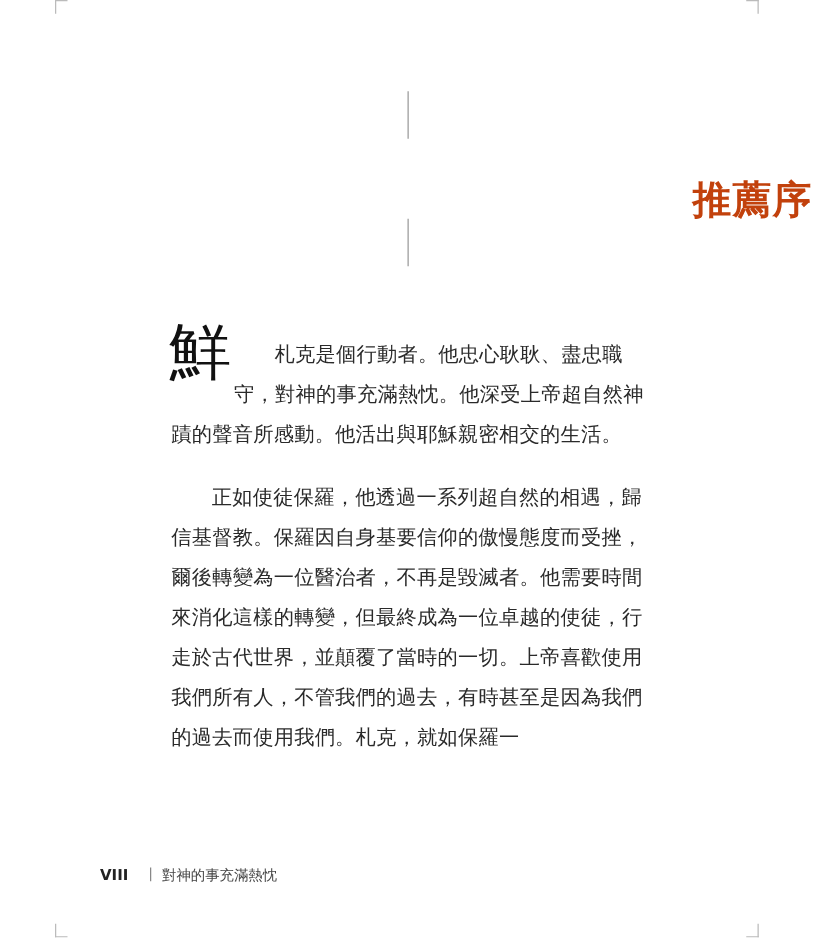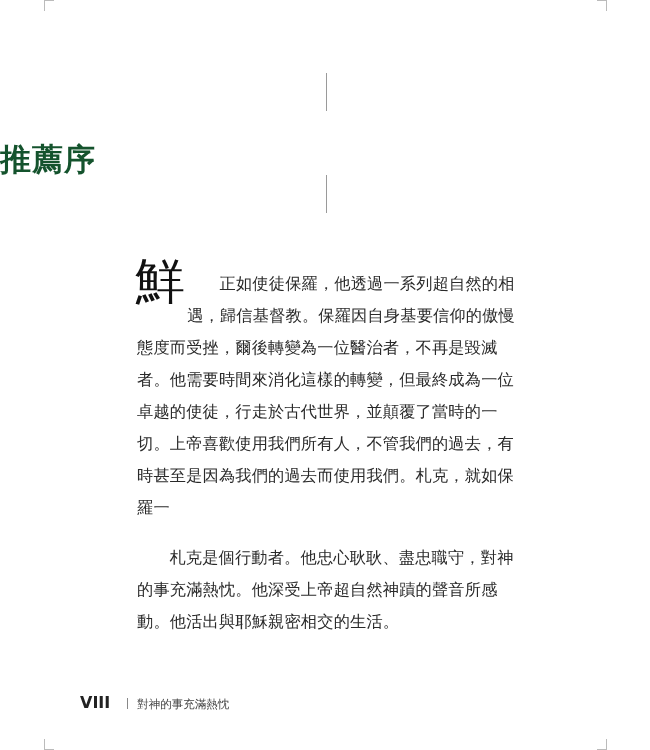--- a/index.html
+++ b/index.html
@@ -6,47 +6,47 @@
   body { width: 650px; height: 750px; position: relative; overflow: hidden;
          font-family: "DejaVu Serif", "Liberation Serif", serif; color: #222; }
   .crop { position: absolute; border-color: #bbb; border-style: solid; border-width: 0; }
   .crop.tl { left: 44px; top: 0; width: 9px; height: 10px; border-left-width: 1px; border-top-width: 1px; }
   .crop.tr { left: 597px; top: 0; width: 9px; height: 10px; border-right-width: 1px; border-top-width: 1px; }
   .crop.bl { left: 44px; top: 739px; width: 9px; height: 10px; border-left-width: 1px; border-bottom-width: 1px; }
   .crop.br { left: 597px; top: 739px; width: 9px; height: 10px; border-right-width: 1px; border-bottom-width: 1px; }
   .vline { position: absolute; left: 326px; width: 1px; background: #9a9a9a; height: 38px; }
   .vline.top { top: 73px; }
   .vline.bottom { top: 175px; }
-  .title { position: absolute; left: 0; width: 650px; top: 118px; text-align: left;
-           font-size: 31px; font-weight: bold; letter-spacing: 1px; color: #14532d; }
+  .title { position: absolute; left: 0; width: 650px; top: 118px; text-align: right;
+           font-size: 31px; font-weight: bold; letter-spacing: 1px; color: #c2410c; }
   .body { position: absolute; left: 137px; width: 380px; top: 250px; font-size: 16.2px;
           line-height: 32px; color: #2a2a2a; letter-spacing: 0.2px; }
   .para { margin: 0 0 18px 0; }
   .para.indent { text-indent: 2em; }
   .dropcap { float: left; font-size: 50px; line-height: 50px; margin: 6px 2px 0 -2px; color: #111; }
   .footer { position: absolute; left: 80px; top: 693px; font-family: "DejaVu Sans", "Liberation Sans", sans-serif;
             font-size: 11.5px; color: #444; }
-  .footer .pg { font-weight: bold; color: #222; font-size: 16px; }
+  .footer .pg { font-weight: bold; color: #222; font-size: 12px; }
   .footer .sep { display: inline-block; width: 1px; height: 11px; background: #888; margin: 0 9px 0 17px; vertical-align: -1px; }
 </style>
 </head>
 <body>
 
 <div class="crop tl"></div>
 <div class="crop tr"></div>
 <div class="crop bl"></div>
 <div class="crop br"></div>
 
 <div class="vline top"></div>
 <h1 class="title">推薦序</h1>
 <div class="vline bottom"></div>
 
 <div class="body">
   <p class="para">
     <span class="dropcap">鮮</span>
   </p>
+  <p class="para indent">札克是個行動者。他忠心耿耿、盡忠職守，對神的事充滿熱忱。他深受上帝超自然神蹟的聲音所感動。他活出與耶穌親密相交的生活。</p>
   <p class="para indent">正如使徒保羅，他透過一系列超自然的相遇，歸信基督教。保羅因自身基要信仰的傲慢態度而受挫，爾後轉變為一位醫治者，不再是毀滅者。他需要時間來消化這樣的轉變，但最終成為一位卓越的使徒，行走於古代世界，並顛覆了當時的一切。上帝喜歡使用我們所有人，不管我們的過去，有時甚至是因為我們的過去而使用我們。札克，就如保羅一</p>
-  <p class="para indent">札克是個行動者。他忠心耿耿、盡忠職守，對神的事充滿熱忱。他深受上帝超自然神蹟的聲音所感動。他活出與耶穌親密相交的生活。</p>
 </div>
 
 <div class="footer">
   <span class="pg">VIII</span><span class="sep"></span><span>對神的事充滿熱忱</span>
 </div>
 
 </body></html>

